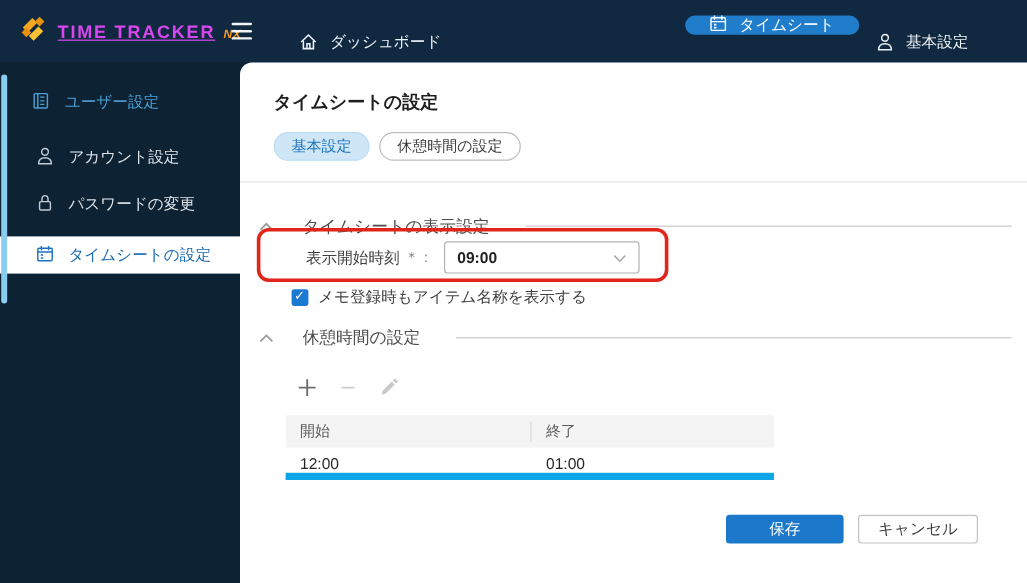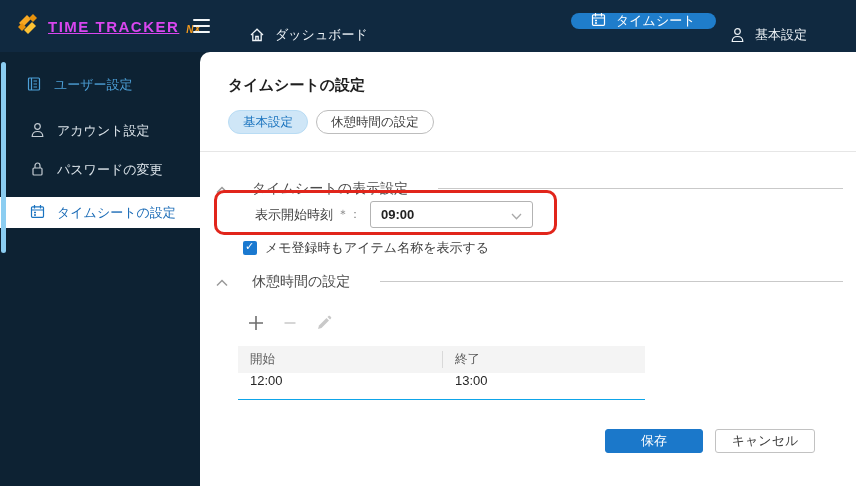--- a/index.html
+++ b/index.html
@@ -52,21 +52,21 @@
   .checkbox::after { content:"✓"; position:absolute; left:2px; top:-1px; color:#ffffff; font-size:11px; font-weight:bold; }
   .checkbox-label { font-size:13px; color:#3f3f3f; }
 
   .toolbar { position:absolute; left:46px; top:261px; display:flex; align-items:center; gap:14px; }
   .tool-btn { width:20px; height:20px; display:flex; align-items:center; justify-content:center; cursor:pointer; }
 
   .break-table { position:absolute; left:38px; top:294px; width:407px; font-size:13px; }
   .bt-head { display:flex; height:27px; background:#f4f4f4; align-items:center; color:#5a5a5a; font-size:12.5px; }
   .bt-head .cell-1 { width:205px; padding-left:12px; border-right:1px solid #d9d9d9; height:17px; display:flex; align-items:center; }
   .bt-head .cell-2 { flex:1; padding-left:12px; }
-  .bt-row { display:flex; height:27px; align-items:flex-start; color:#262626; border-bottom:1px solid #0ea5e9; }
+  .bt-row { display:flex; height:27px; align-items:flex-end; color:#262626; border-bottom:6px solid #0ea5e9; }
   .bt-row .cell-1 { width:205px; padding-left:12px; }
   .bt-row .cell-2 { flex:1; padding-left:12px; }
 
   .btn { position:absolute; top:377px; height:24px; border-radius:3px; font-size:13px; display:flex; align-items:center; justify-content:center; cursor:pointer; }
   .btn-save { left:405px; width:98px; background:#1b78ca; color:#ffffff; border:1px solid #1b78ca; }
   .btn-cancel { left:515px; width:100px; background:#ffffff; color:#3f3f3f; border:1px solid #c2c2c2; }
 </style>
 </head>
 <body>
 
@@ -252,21 +252,21 @@
       </span>
     </div>
 
     <div class="break-table">
       <div class="bt-head">
         <div class="cell-1">開始</div>
         <div class="cell-2">終了</div>
       </div>
       <div class="bt-row">
         <div class="cell-1">12:00</div>
-        <div class="cell-2">13:00</div>
+        <div class="cell-2">01:00</div>
       </div>
     </div>
 
     <div class="btn btn-save">保存</div>
     <div class="btn btn-cancel">キャンセル</div>
 
   </div>
 </div>
 
 </body></html>

